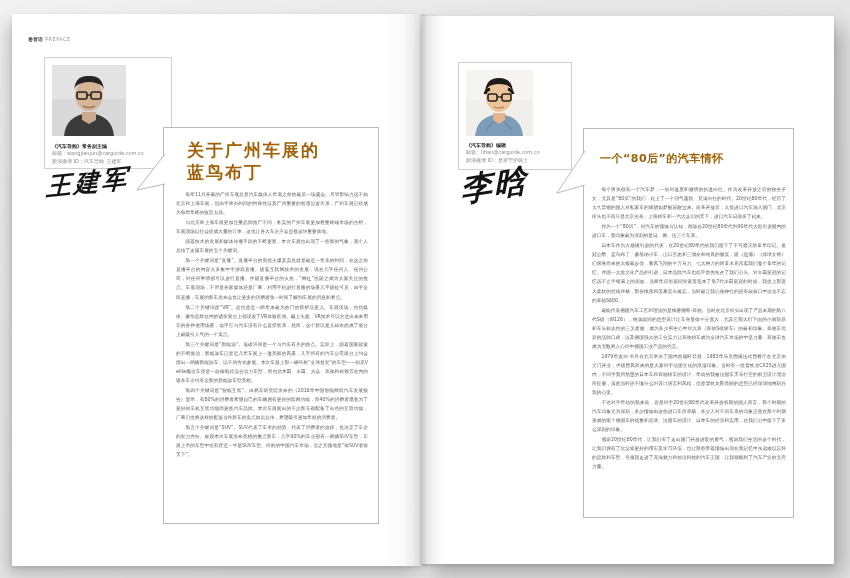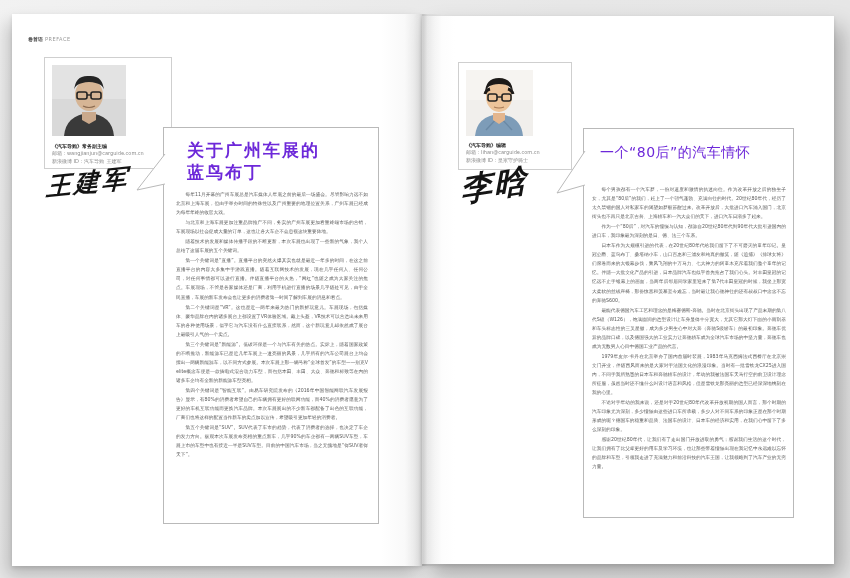--- a/index.html
+++ b/index.html
@@ -49,23 +49,23 @@
   .signature{position:absolute;color:#141414;font-style:italic;font-weight:bold;white-space:nowrap;}
   .sig-left{left:34px;top:152px;font-size:25px;transform:rotate(-6deg) skewX(-8deg);letter-spacing:3px;}
   .sig-right{left:38px;top:148px;font-size:32px;transform:rotate(-9deg) skewX(-6deg);letter-spacing:2px;}
   
   .bubble{position:absolute;border:1px solid #b9b9b9;background:#fff;box-sizing:border-box;}
   .bubble-left{left:151px;top:113px;width:216px;height:397px;}
   .bubble-right{left:161px;top:112px;width:211px;height:390px;}
   .tail{position:absolute;left:-28px;}
   .tail-left{top:26px;}
   .tail-right{top:22px;}
-  .headline{color:#6d28d9;}
+  .headline{color:#a16207;}
   .headline-left{margin:11px 0 0 23px;font-size:17px;line-height:1.32;font-weight:600;letter-spacing:2px;}
-  .headline-right{margin:15px 0 0 16px;font-size:14px;line-height:1.2;font-weight:400;letter-spacing:.5px;white-space:nowrap;}
+  .headline-right{margin:23px 0 0 16px;font-size:11px;line-height:1.2;font-weight:700;letter-spacing:.5px;white-space:nowrap;}
   .body-wrap{position:absolute;overflow:hidden;}
   .bubble-left  .body-wrap{left:12px;top:62px;width:192px;height:325px;}
   .bubble-right .body-wrap{left:8px;top:56px;width:194px;height:325px;}
   .body-scale{width:200%;transform:scale(.5);transform-origin:0 0;}
   .para{
     margin:0 0 2px 0;font-size:9.4px;line-height:1.92;color:#5a5a5a;
     text-align:justify;text-indent:2em;word-break:break-all;
   }
 </style>
 </head>

